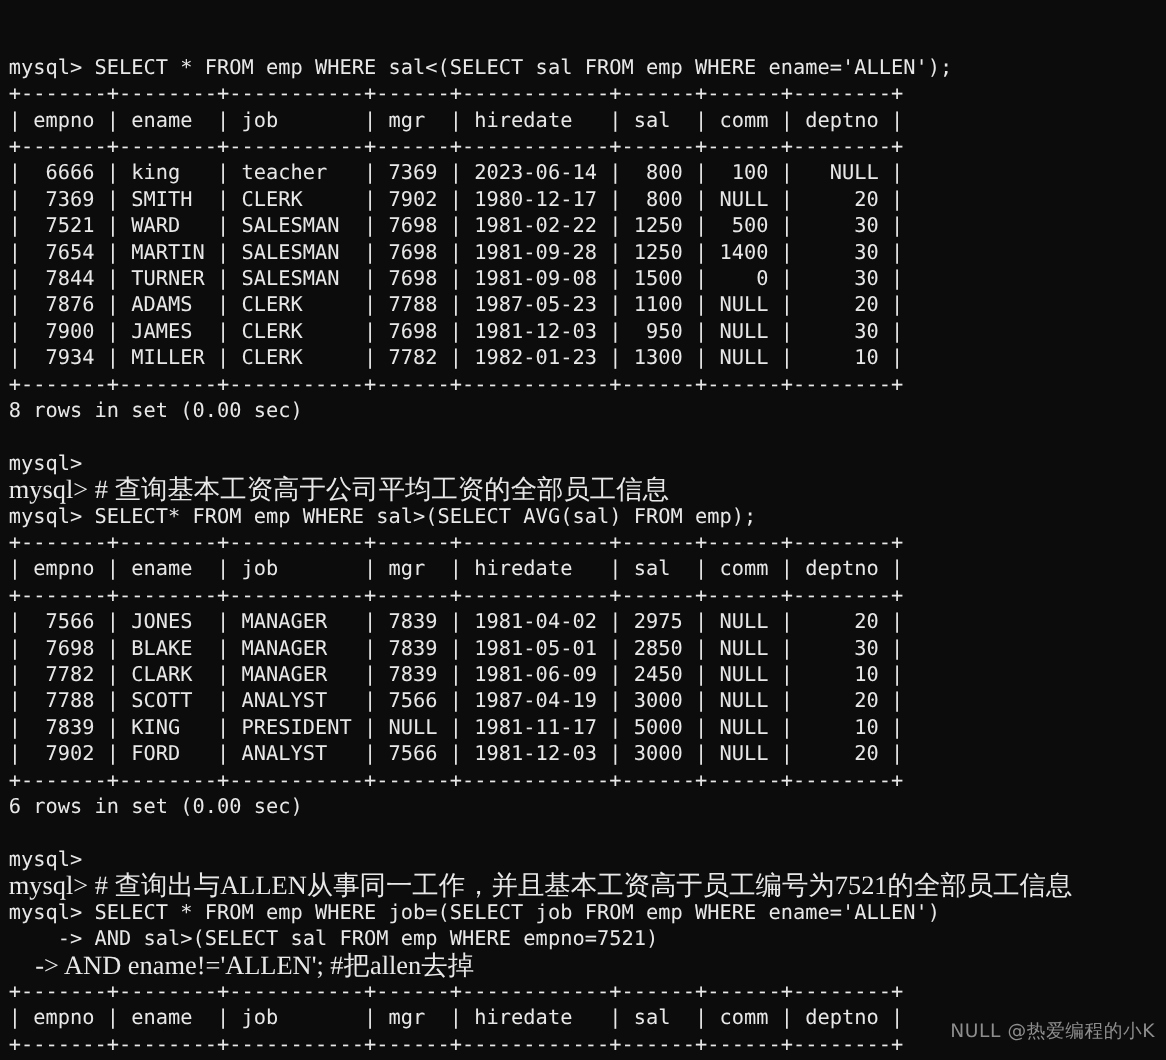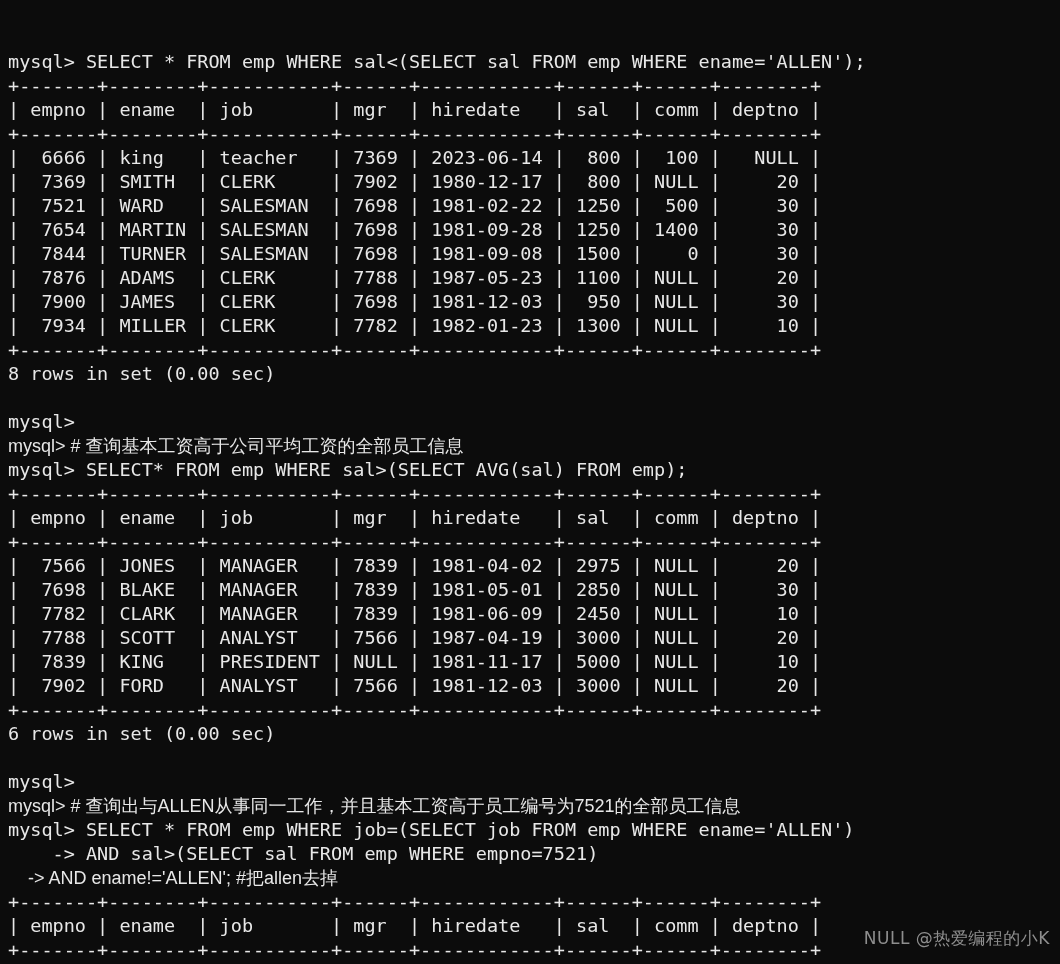--- a/index.html
+++ b/index.html
@@ -30,22 +30,22 @@
     line-height: 24px;
     white-space: pre;
     font-family: "DejaVu Sans Mono", "Liberation Mono", monospace;
     color: #e8e8e8;
   }
 
   .line.blank { color: transparent; }
 
   
   .cjk {
-    font-family: Liberation Sans, sans-serif;
-    font-size: 18px;
+    font-family: Liberation Serif, serif;
+    font-size: 24px;
   }
 
   #watermark {
     position: absolute;
     right: 10px;
     bottom: 14px;
     font-family: "DejaVu Sans", "Liberation Sans", sans-serif;
     font-size: 17px;
     color: #8e8e8e;
     white-space: pre;

